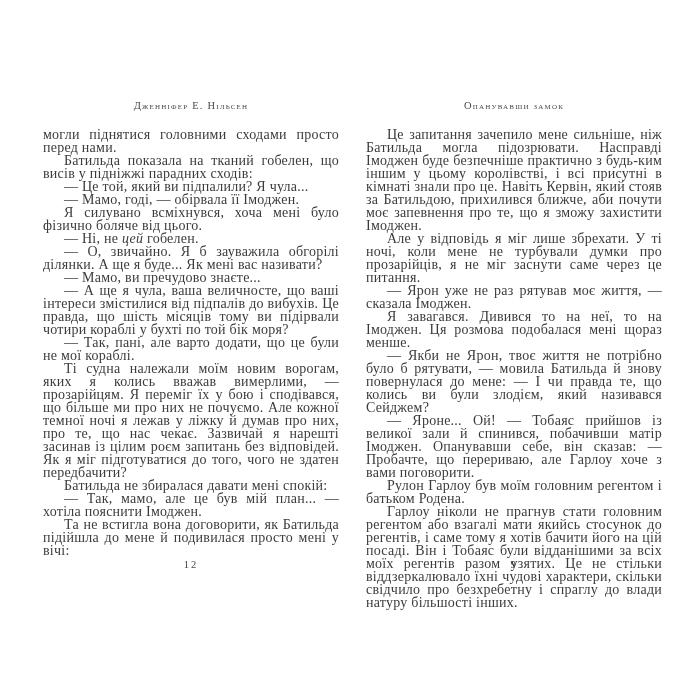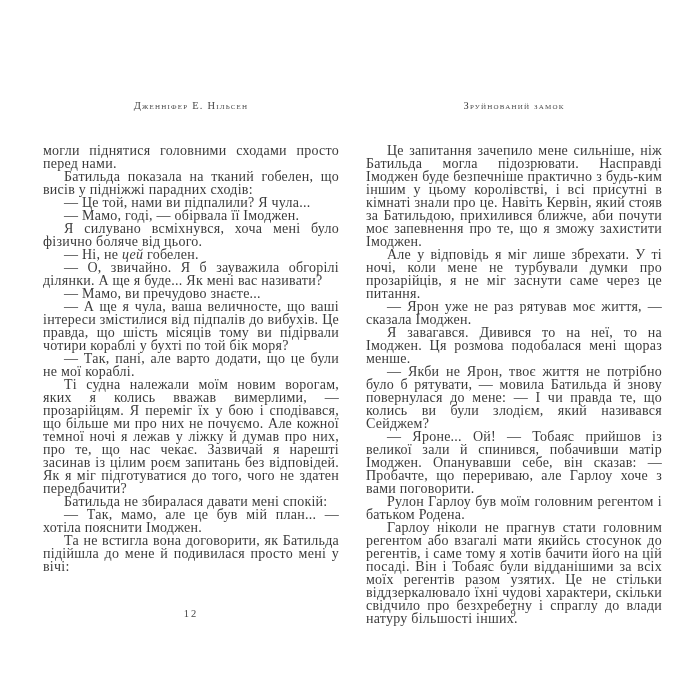--- a/index.html
+++ b/index.html
@@ -21,21 +21,21 @@
   }
   .page-left  { left: 43px; }
   .page-right { left: 366px; }
   .page-header {
     text-align: center;
     font-size: 10.5px;
     line-height: 12px;
     font-variant: small-caps;
     letter-spacing: 1.2px;
     color: #474747;
-    margin-bottom: 32px;
+    margin-bottom: 16px;
     white-space: nowrap;
   }
   .page-body {
     text-align: justify;
     font-size: 14px;
     line-height: 13px;
     color: #3b3b3b;
     letter-spacing: 0.25px;
   }
   .page-body p {
@@ -44,55 +44,55 @@
   }
   .page-body p.indent {
     text-indent: 21px;
   }
   .page-body em {
     font-style: italic;
     margin-top: 8px;
   }
   .page-number {
     position: absolute;
-    top: 508px;
+    top: 459px;
     left: 0;
     right: 0;
     text-align: center;
     font-size: 10.5px;
     letter-spacing: 2px;
     color: #474747;
   }
 </style>
 </head>
 <body>
 
 <div class="page page-left">
   <div class="page-header">Дженніфер Е. Нільсен</div>
   <div class="page-body" id="left-body">
       <p>могли піднятися головними сходами просто перед нами.</p>
       <p class="indent">Батильда показала на тканий гобелен, що висів у підніжжі парадних сходів:</p>
-      <p class="indent">— Це той, нами ви підпалили? Я чула...</p>
+      <p class="indent">— Це той, який ви підпалили? Я чула...</p>
       <p class="indent">— Мамо, годі, — обірвала її Імоджен.</p>
       <p class="indent">Я силувано всміхнувся, хоча мені було фізично боляче від цього.</p>
       <p class="indent">— Ні, не <em>цей</em> гобелен.</p>
       <p class="indent">— О, звичайно. Я б зауважила обгорілі ділянки. А ще я буде... Як мені вас називати?</p>
       <p class="indent">— Мамо, ви пречудово знаєте...</p>
       <p class="indent">— А ще я чула, ваша величносте, що ваші інтереси змістилися від підпалів до вибухів. Це правда, що шість місяців тому ви підірвали чотири кораблі у бухті по той бік моря?</p>
       <p class="indent">— Так, пані, але варто додати, що це були не мої кораблі.</p>
       <p class="indent">Ті судна належали моїм новим ворогам, яких я колись вважав вимерлими, — прозарійцям. Я переміг їх у бою і сподівався, що більше ми про них не почуємо. Але кожної темної ночі я лежав у ліжку й думав про них, про те, що нас чекає. Зазвичай я нарешті засинав із цілим роєм запитань без відповідей. Як я міг підготуватися до того, чого не здатен передбачити?</p>
       <p class="indent">Батильда не збиралася давати мені спокій:</p>
       <p class="indent">— Так, мамо, але це був мій план... — хотіла пояснити Імоджен.</p>
       <p class="indent">Та не встигла вона договорити, як Батильда підійшла до мене й подивилася просто мені у вічі:</p>
     </div>
   <div class="page-number">12</div>
 </div>
 
 <div class="page page-right">
-  <div class="page-header">Зруйнований замок</div>
+  <div class="page-header">Опанувавши замок</div>
   <div class="page-body" id="right-body">
       <p class="indent">Це запитання зачепило мене сильніше, ніж Батильда могла підозрювати. Насправді Імоджен буде безпечніше практично з будь-ким іншим у цьому королівстві, і всі присутні в кімнаті знали про це. Навіть Кервін, який стояв за Батильдою, прихилився ближче, аби почути моє запевнення про те, що я зможу захистити Імоджен.</p>
       <p class="indent">Але у відповідь я міг лише збрехати. У ті ночі, коли мене не турбували думки про прозарійців, я не міг заснути саме через це питання.</p>
       <p class="indent">— Ярон уже не раз рятував моє життя, — сказала Імоджен.</p>
       <p class="indent">Я завагався. Дивився то на неї, то на Імоджен. Ця розмова подобалася мені щораз менше.</p>
       <p class="indent">— Якби не Ярон, твоє життя не потрібно було б рятувати, — мовила Батильда й знову повернулася до мене: — І чи правда те, що колись ви були злодієм, який називався Сейджем?</p>
       <p class="indent">— Яроне... Ой! — Тобаяс прийшов із великої зали й спинився, побачивши матір Імоджен. Опанувавши себе, він сказав: — Пробачте, що перериваю, але Гарлоу хоче з вами поговорити.</p>
       <p class="indent">Рулон Гарлоу був моїм головним регентом і батьком Родена.</p>
       <p class="indent">Гарлоу ніколи не прагнув стати головним регентом або взагалі мати якийсь стосунок до регентів, і саме тому я хотів бачити його на цій посаді. Він і Тобаяс були відданішими за всіх моїх регентів разом узятих. Це не стільки віддзеркалювало їхні чудові характери, скільки свідчило про безхребетну і спраглу до влади натуру більшості інших.</p>
     </div>

